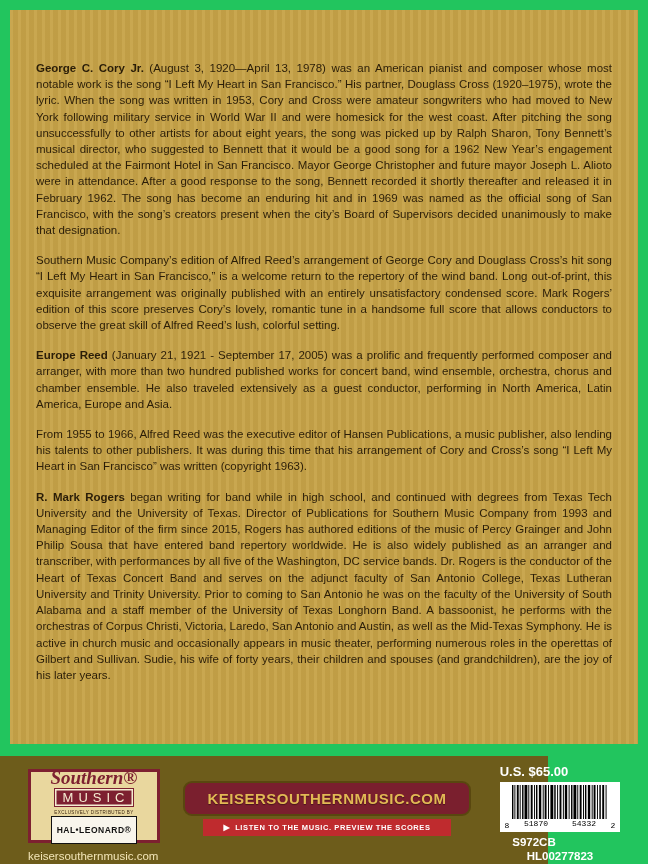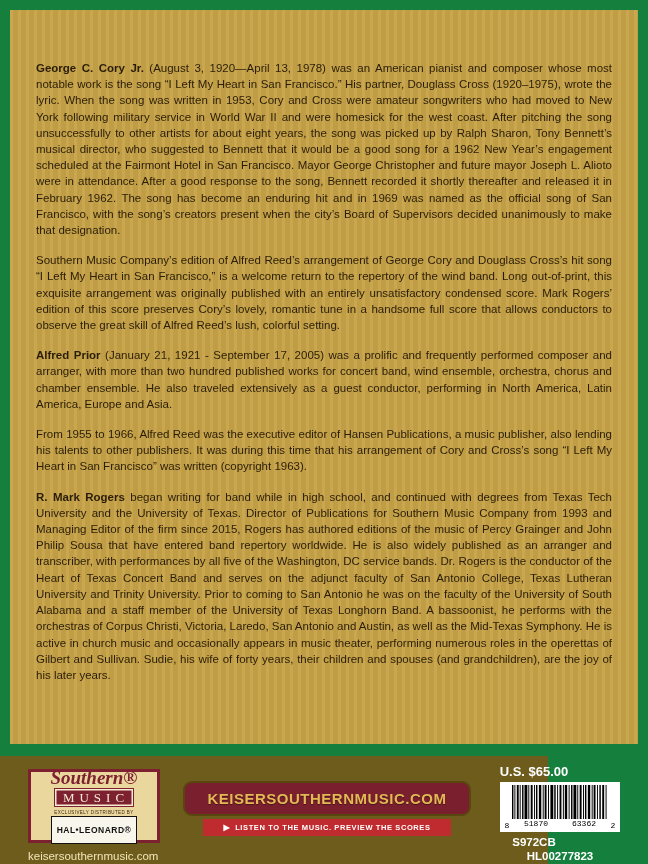--- a/index.html
+++ b/index.html
@@ -3,21 +3,21 @@
 <meta charset="utf-8">
 <style>
   html,body{margin:0;padding:0;}
   body{
     font-family:"Liberation Sans", sans-serif;
     width:648px;height:864px;
     background:#3a3119;
   }
   .page{
     position:relative;width:648px;height:864px;
-    background:#15803d;
+    background:#22c55e;
     overflow:hidden;
   }
   .gold{
     position:absolute;left:10px;top:10px;width:628px;height:734px;
     background:
       repeating-linear-gradient(90deg, rgba(255,255,255,0.045) 0 3px, rgba(0,0,0,0.035) 3px 8px),
       #c7a348;
   }
   .content{
     position:absolute;left:36px;top:60px;width:576px;
@@ -44,21 +44,21 @@
     display:flex;flex-direction:column;align-items:center;justify-content:center;
     gap:1px;
   }
   .sm-script{
     font-family:"Liberation Serif", serif;
     font-style:italic;font-weight:bold;
     color:#7d2030;font-size:19px;line-height:19px;
   }
   .sm-music-box{
     background:#7d2030;color:#f6ecd2;
-    font-family:Liberation Serif, serif;
+    font-family:Liberation Sans, sans-serif;
     font-size:13px;letter-spacing:5px;
     padding:1px 4px 1px 8px;
     border:1px solid #7d2030;
     box-shadow:inset 0 0 0 1.5px #f6ecd2;
     line-height:15px;
   }
   .sm-dist{font-size:4.5px;color:#3a2410;letter-spacing:0.4px;margin-top:2px;}
   .hl-box{
     background:#f8f5ec;border:1.5px solid #111;
     color:#111;font-weight:bold;font-size:8.5px;letter-spacing:0.5px;
@@ -122,21 +122,21 @@
 </head>
 <body>
 
 <div class="page">
 
   <div class="gold"></div>
 
   <div class="content">
     <p><strong>George C. Cory Jr.</strong><span> (August 3, 1920—April 13, 1978) was an American pianist and composer whose most notable work is the song “I Left My Heart in San Francisco.”  His partner, Douglass Cross (1920–1975), wrote the lyric.  When the song was written in 1953, Cory and Cross were amateur songwriters who had moved to New York following military service in World War II and were homesick for the west coast. After pitching the song unsuccessfully to other artists for about eight years, the song was picked up by Ralph Sharon, Tony Bennett’s musical director, who suggested to Bennett that it would be a good song for a 1962 New Year’s engagement scheduled at the Fairmont Hotel in San Francisco. Mayor George Christopher and future mayor Joseph L. Alioto were in attendance. After a good response to the song, Bennett recorded it shortly thereafter and released it in February 1962. The song has become an enduring hit and in 1969 was named as the official song of San Francisco, with the song’s creators present when the city’s Board of Supervisors decided unanimously to make that designation.</span></p>
     <p><strong></strong><span>Southern Music Company’s edition of Alfred Reed’s arrangement of George Cory and Douglass Cross’s hit song “I Left My Heart in San Francisco,” is a welcome return to the repertory of the wind band.  Long out-of-print, this exquisite arrangement was originally published with an entirely unsatisfactory condensed score.  Mark Rogers’ edition of this score preserves Cory’s lovely, romantic tune in a handsome full score that allows conductors to observe the great skill of Alfred Reed’s lush, colorful setting.</span></p>
-    <p><strong>Alfred Prior</strong><span> (January 21, 1921 - September 17, 2005) was a prolific and frequently performed composer and arranger, with more than two hundred published works for concert band, wind ensemble, orchestra, chorus and chamber ensemble. He also traveled extensively as a guest conductor, performing in North America, Latin America, Europe and Asia.</span></p>
+    <p><strong>Europe Reed</strong><span> (January 21, 1921 - September 17, 2005) was a prolific and frequently performed composer and arranger, with more than two hundred published works for concert band, wind ensemble, orchestra, chorus and chamber ensemble. He also traveled extensively as a guest conductor, performing in North America, Latin America, Europe and Asia.</span></p>
     <p><strong></strong><span>From 1955 to 1966, Alfred Reed was the executive editor of Hansen Publications, a music publisher, also lending his talents to other publishers.  It was during this time that his arrangement of Cory and Cross’s song “I Left My Heart in San Francisco” was written (copyright 1963).</span></p>
     <p><strong>R. Mark Rogers</strong><span> began writing for band while in high school, and continued with degrees from Texas Tech University and the University of Texas. Director of Publications for Southern Music Company from 1993 and Managing Editor of the firm since 2015, Rogers has authored editions of the music of Percy Grainger and John Philip Sousa that have entered band repertory worldwide. He is also widely published as an arranger and transcriber, with performances by all five of the Washington, DC service bands.  Dr. Rogers is the conductor of the Heart of Texas Concert Band and serves on the adjunct faculty of San Antonio College, Texas Lutheran University and Trinity University. Prior to coming to San Antonio he was on the faculty of the University of South Alabama and a staff member of the University of Texas Longhorn Band. A bassoonist, he performs with the orchestras of Corpus Christi, Victoria, Laredo, San Antonio and Austin, as well as the Mid-Texas Symphony.  He is active in church music and occasionally appears in music theater, performing numerous roles in the operettas of Gilbert and Sullivan.  Sudie, his wife of forty years, their children and spouses (and grandchildren), are the joy of his later years.</span></p>
   </div>
 
   <div class="footer">
 
     <div class="sm-logo">
       <div class="sm-script">Southern®</div>
       <div class="sm-music-box">MUSIC</div>
       <div class="sm-dist">EXCLUSIVELY DISTRIBUTED BY</div>
@@ -188,21 +188,21 @@
             <rect x="83" y="0" width="1" height="34"></rect>
               <rect x="85" y="0" width="2" height="34"></rect>
             <rect x="88.5" y="0" width="1" height="34"></rect>
               <rect x="91" y="0" width="1.5" height="34"></rect>
             <rect x="94" y="0" width="2" height="34"></rect>
               <rect x="97.5" y="0" width="1" height="34"></rect>
           </g>
         </svg>
         <div class="bc-digits">
           <span>51870</span>
-          <span>63362</span>
+          <span>54332</span>
         </div>
       </div>
       <div class="bc-right">2</div>
     </div>
 
     <div class="catalog">S972CB</div>
     <div class="hl-number">HL00277823</div>
 
   </div>
 </div>

